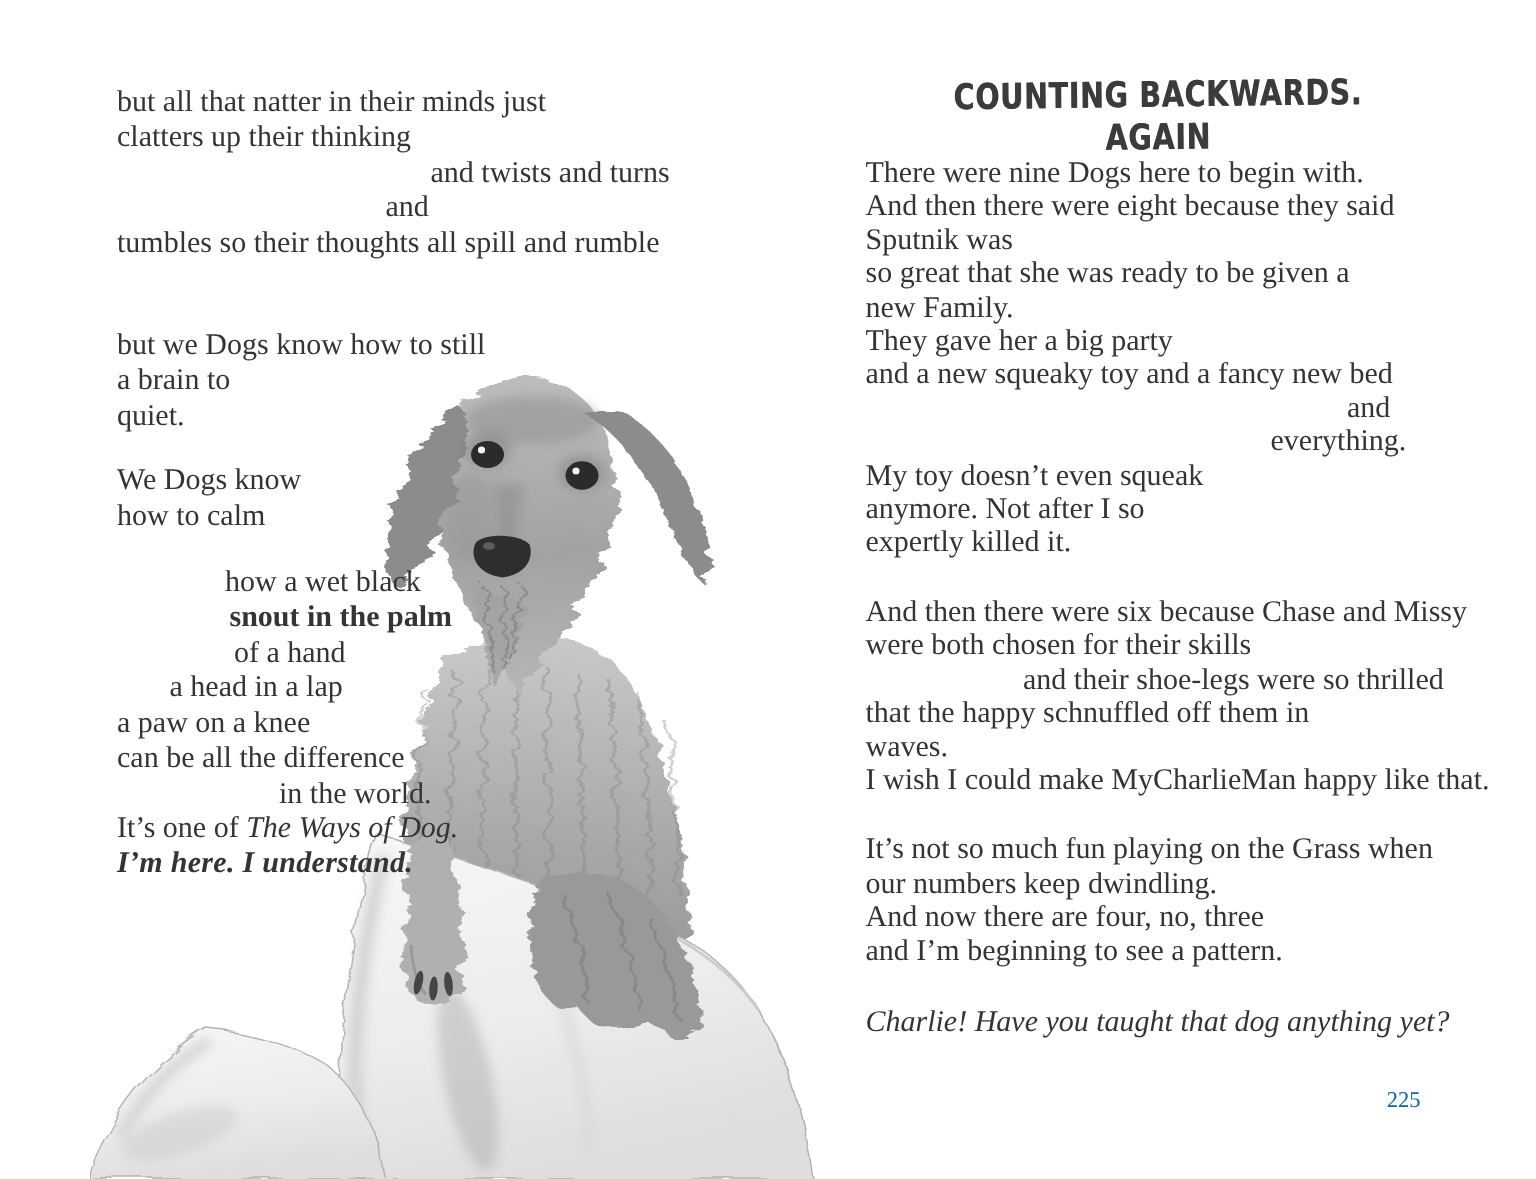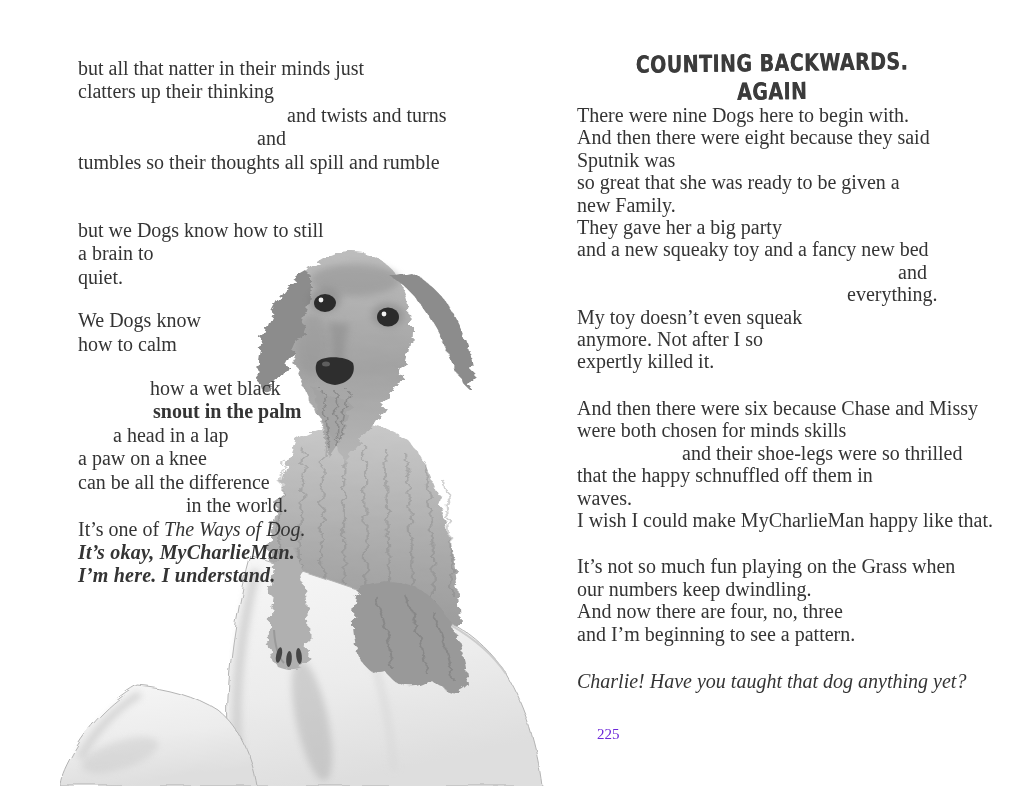--- a/index.html
+++ b/index.html
@@ -41,21 +41,21 @@
     font-family:"DejaVu Sans", sans-serif;
     font-weight:700; font-size:20px; letter-spacing:0.5px;
     color:#3b3b3b;
     transform:scale(0.95,1.18) rotate(-0.6deg);
     text-shadow:0.4px 0 0 #4a4a4a;
   }
 
   
   #page-number {
     position:absolute; left:597px; top:726px; width:350px;
-    text-align:left; font-size:15px; color:#6d28d9; z-index:2;
+    text-align:right; font-size:15px; color:#0369a1; z-index:2;
   }
 
   
   #illustration {
     position:absolute; left:60px; top:250px; width:500px; height:536px;
     z-index:1;
   }
 </style>
 </head>
 <body>
@@ -72,26 +72,26 @@
       <div class="g45"></div>
       <div class="ln">but we Dogs know how to still</div>
       <div class="ln">a brain to</div>
       <div class="ln">quiet.</div>
       <div class="g20"></div>
       <div class="ln">We Dogs know</div>
       <div class="ln">how to calm</div>
       <div class="g21"></div>
       <div class="ln i72">how a wet black</div>
       <div class="ln i75">snout in the palm</div>
+      <div class="ln i78">of a hand</div>
       <div class="ln i35">a head in a lap</div>
       <div class="ln">a paw on a knee</div>
       <div class="ln">can be all the difference</div>
       <div class="ln i108">in the world.</div>
       <div class="ln"><span>It’s one of </span><span class="it">The Ways of Dog.</span></div>
-      <div class="ln bi">It’s okay, MyCharlieMan.</div>
       <div class="ln bi">I’m here. I understand.</div>
     </div>
 
     <div id="illustration">
       <svg viewBox="0 0 500 536" width="500" height="536">
         <defs>
           <linearGradient id="furG" x1="0" y1="0" x2="0" y2="1">
             <stop offset="0" stop-color="#c9c9c9"></stop>
               <stop offset="0.5" stop-color="#a8a8a8"></stop>
               <stop offset="1" stop-color="#8f8f8f"></stop>
@@ -200,21 +200,21 @@
       <div class="ln">new Family.</div>
       <div class="ln">They gave her a big party</div>
       <div class="ln">and a new squeaky toy and a fancy new bed</div>
       <div class="ln i321">and</div>
       <div class="ln i270">everything.</div>
       <div class="ln">My toy doesn’t even squeak</div>
       <div class="ln">anymore. Not after I so</div>
       <div class="ln">expertly killed it.</div>
       <div class="g24"></div>
       <div class="ln">And then there were six because Chase and Missy</div>
-      <div class="ln">were both chosen for minds skills</div>
+      <div class="ln">were both chosen for their skills</div>
       <div class="ln i105">and their shoe-legs were so thrilled</div>
       <div class="ln">that the happy schnuffled off them in</div>
       <div class="ln">waves.</div>
       <div class="ln">I wish I could make MyCharlieMan happy like that.</div>
       <div class="g24"></div>
       <div class="ln">It’s not so much fun playing on the Grass when</div>
       <div class="ln">our numbers keep dwindling.</div>
       <div class="ln">And now there are four, no, three</div>
       <div class="ln">and I’m beginning to see a pattern.</div>
       <div class="g25"></div>

